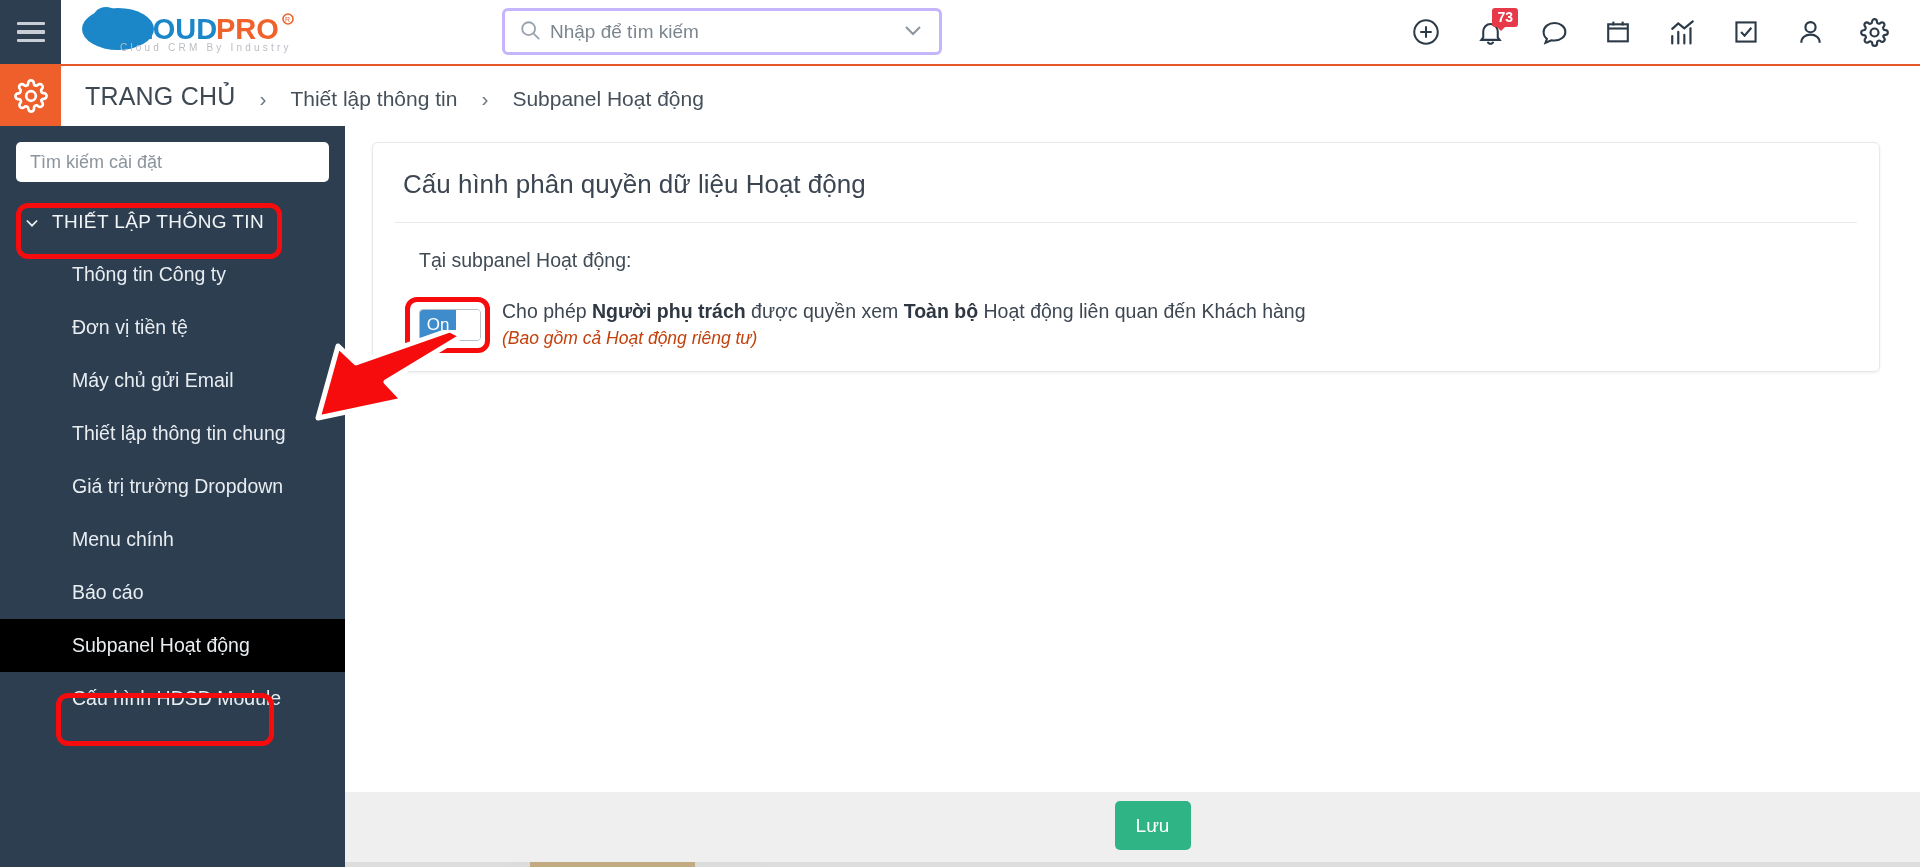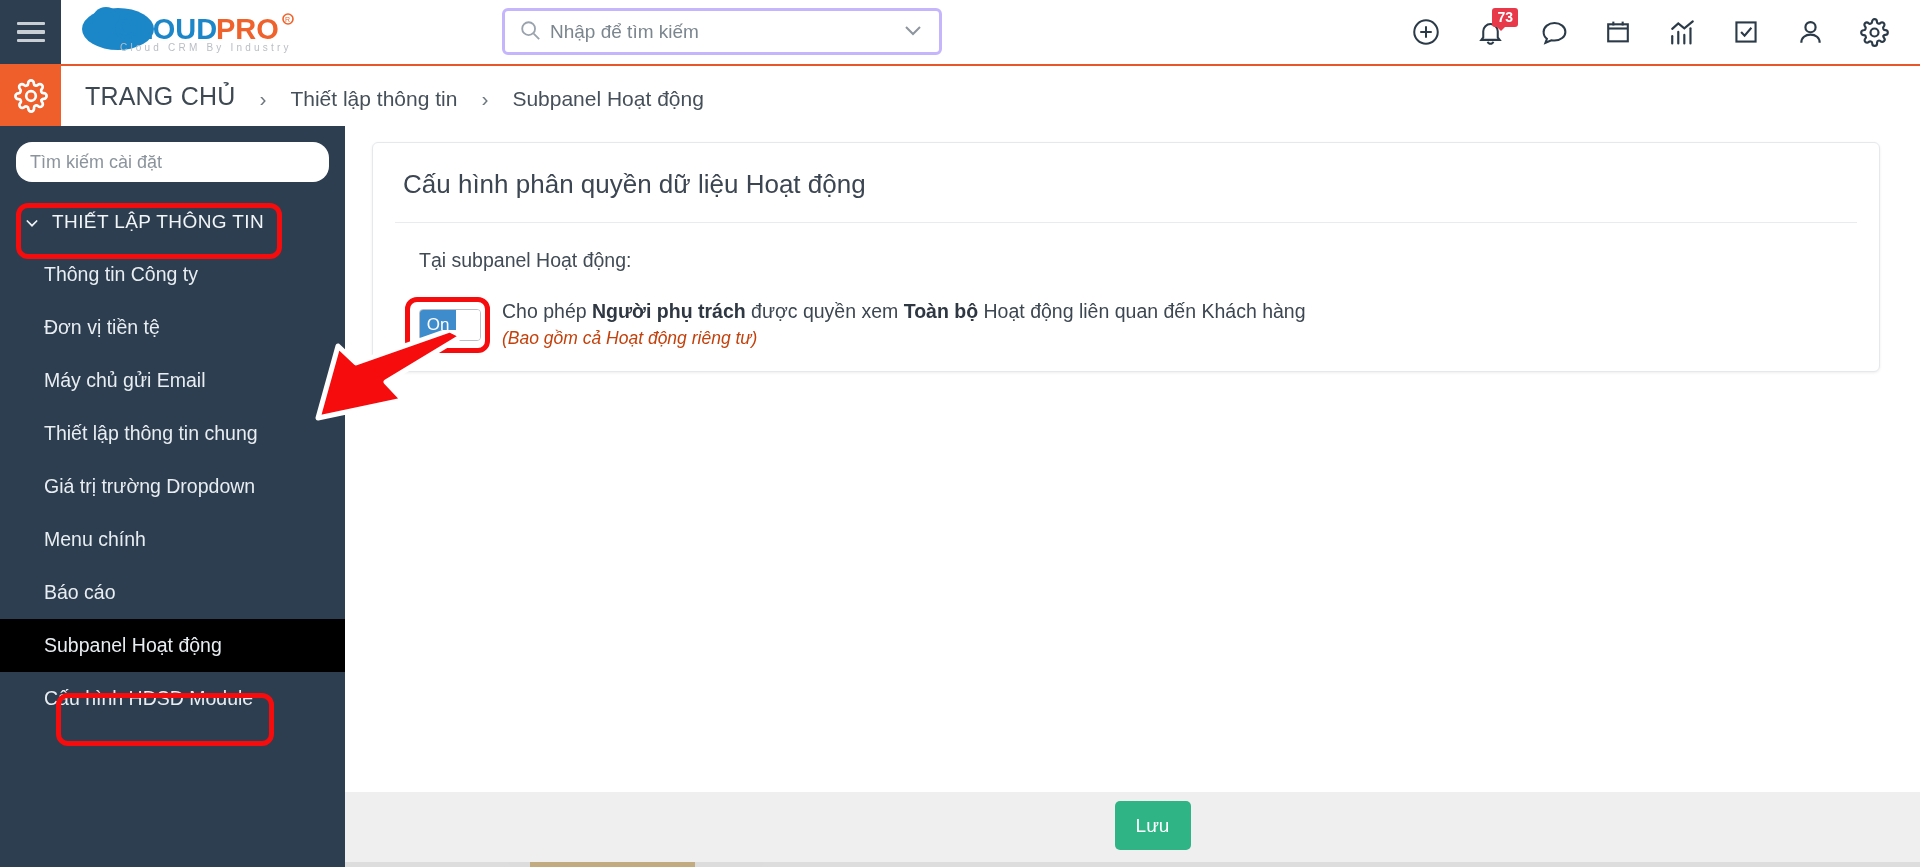--- a/index.html
+++ b/index.html
@@ -92,38 +92,38 @@
   .crumb { font-size: 21px; color: #46505a; cursor: pointer; }
   .crumb-last { font-size: 21px; color: #46505a; }
 
   
   .sidebar {
     position: absolute; left: 0; top: 126px; width: 345px; height: 741px;
     background: #2d3e50; padding-top: 16px;
   }
   .side-search {
     margin: 0 16px 14px 16px; height: 40px; background: #fff;
-    border-radius: 16px; display: flex; align-items: center; padding: 0 14px;
+    border-radius: 5px; display: flex; align-items: center; padding: 0 14px;
   }
   .side-search input {
     border: none; outline: none; width: 100%; font-size: 18px;
     color: #55606b; font-family: inherit; background: transparent;
   }
   .side-search input::placeholder { color: #8b949d; }
 
   .side-group-head {
     height: 52px; display: flex; align-items: center; gap: 12px;
     padding-left: 24px; color: #f2f5f7; font-size: 19px;
     letter-spacing: .4px; cursor: pointer; position: relative;
   }
   .side-group-head .chev { width: 16px; height: 16px; display: inline-block; }
 
   .side-item {
     height: 53px; display: flex; align-items: center;
-    padding-left: 44px; color: #e8edf1; font-size: 19.5px; cursor: pointer;
+    padding-left: 72px; color: #e8edf1; font-size: 19.5px; cursor: pointer;
     position: relative; white-space: nowrap;
   }
   .side-item.active { background: #000000; }
 
   
   .main {
     position: absolute; left: 345px; top: 126px;
     width: 1575px; height: 666px; background: #ffffff;
     padding: 16px 40px 0 27px;
   }

